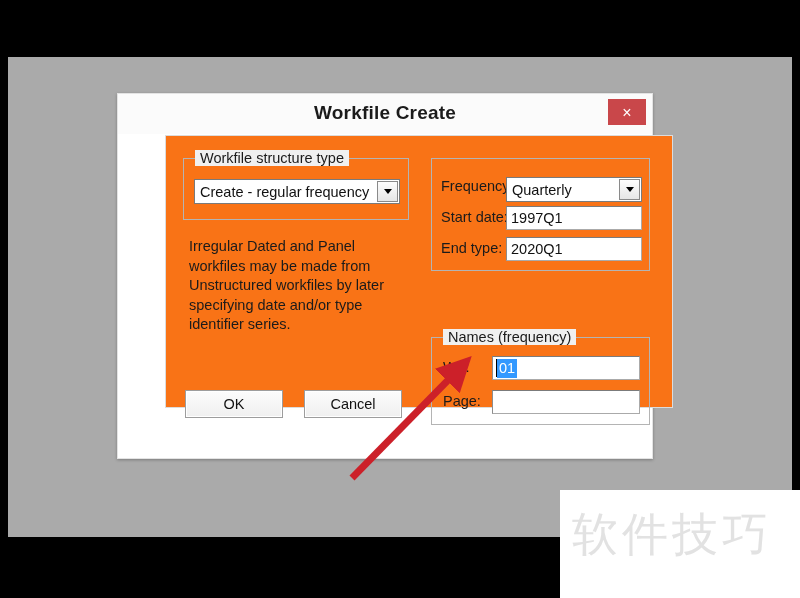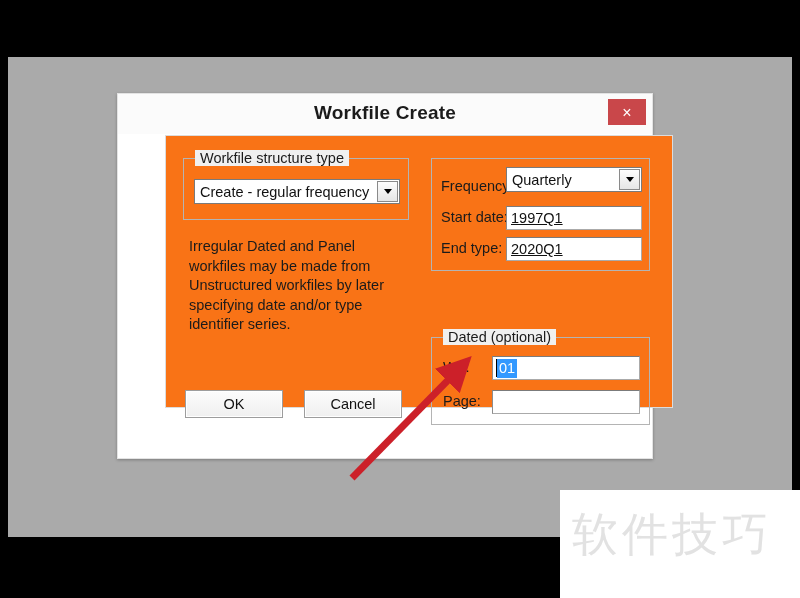--- a/index.html
+++ b/index.html
@@ -138,37 +138,36 @@
     cursor: pointer;
   }
   .caret-down {
     width: 0; height: 0;
     border-left: 4.5px solid transparent;
     border-right: 4.5px solid transparent;
     border-top: 5px solid #000000;
   }
 
   #structure-combo { left: 10px; top: 20px; width: 206px; }
-  #frequency-combo { left: 74px; top: 8px; width: 136px; }
+  #frequency-combo { left: 74px; top: 18px; width: 136px; }
 
   
   .text-input {
     position: absolute;
     height: 24px;
     background: #ffffff;
     border: 1px solid #aaaaaa;
     border-top-color: #7b7b7b;
     border-left-color: #8d8d8d;
     box-sizing: border-box;
     font-family: "Liberation Sans", sans-serif;
     font-size: 14.5px;
     color: #111111;
     padding: 0 4px;
     outline: none;
-    text-decoration: underline;
   }
   #start-date-input { left: 74px; top: 47px; width: 136px; }
   #end-date-input   { left: 74px; top: 78px; width: 136px; }
   #wf-input         { left: 60px; top: 18px; width: 148px; }
   #page-input       { left: 60px; top: 52px; width: 148px; }
 
   
   #wf-selection {
     position: absolute;
     left: 65px;
@@ -299,21 +298,21 @@
       </div>
 
       <span class="field-label" id="label-start-date">Start date:</span>
       <input class="text-input" id="start-date-input" type="text" value="1997Q1" style="">
 
       <span class="field-label" id="label-end-date">End type:</span>
       <input class="text-input" id="end-date-input" type="text" value="2020Q1" style="">
     </div>
 
     <div class="group-box" id="group-names">
-      <span class="group-label">Dated (optional)</span>
+      <span class="group-label">Names (frequency)</span>
 
       <span class="field-label" id="label-wf">WF:</span>
       <input class="text-input" id="wf-input" type="text" value="01" style="color: transparent;">
       <span id="wf-caret"></span>
       <span id="wf-selection">01</span>
 
       <span class="field-label" id="label-page">Page:</span>
       <input class="text-input" id="page-input" type="text" value="" style="">
     </div>
 

